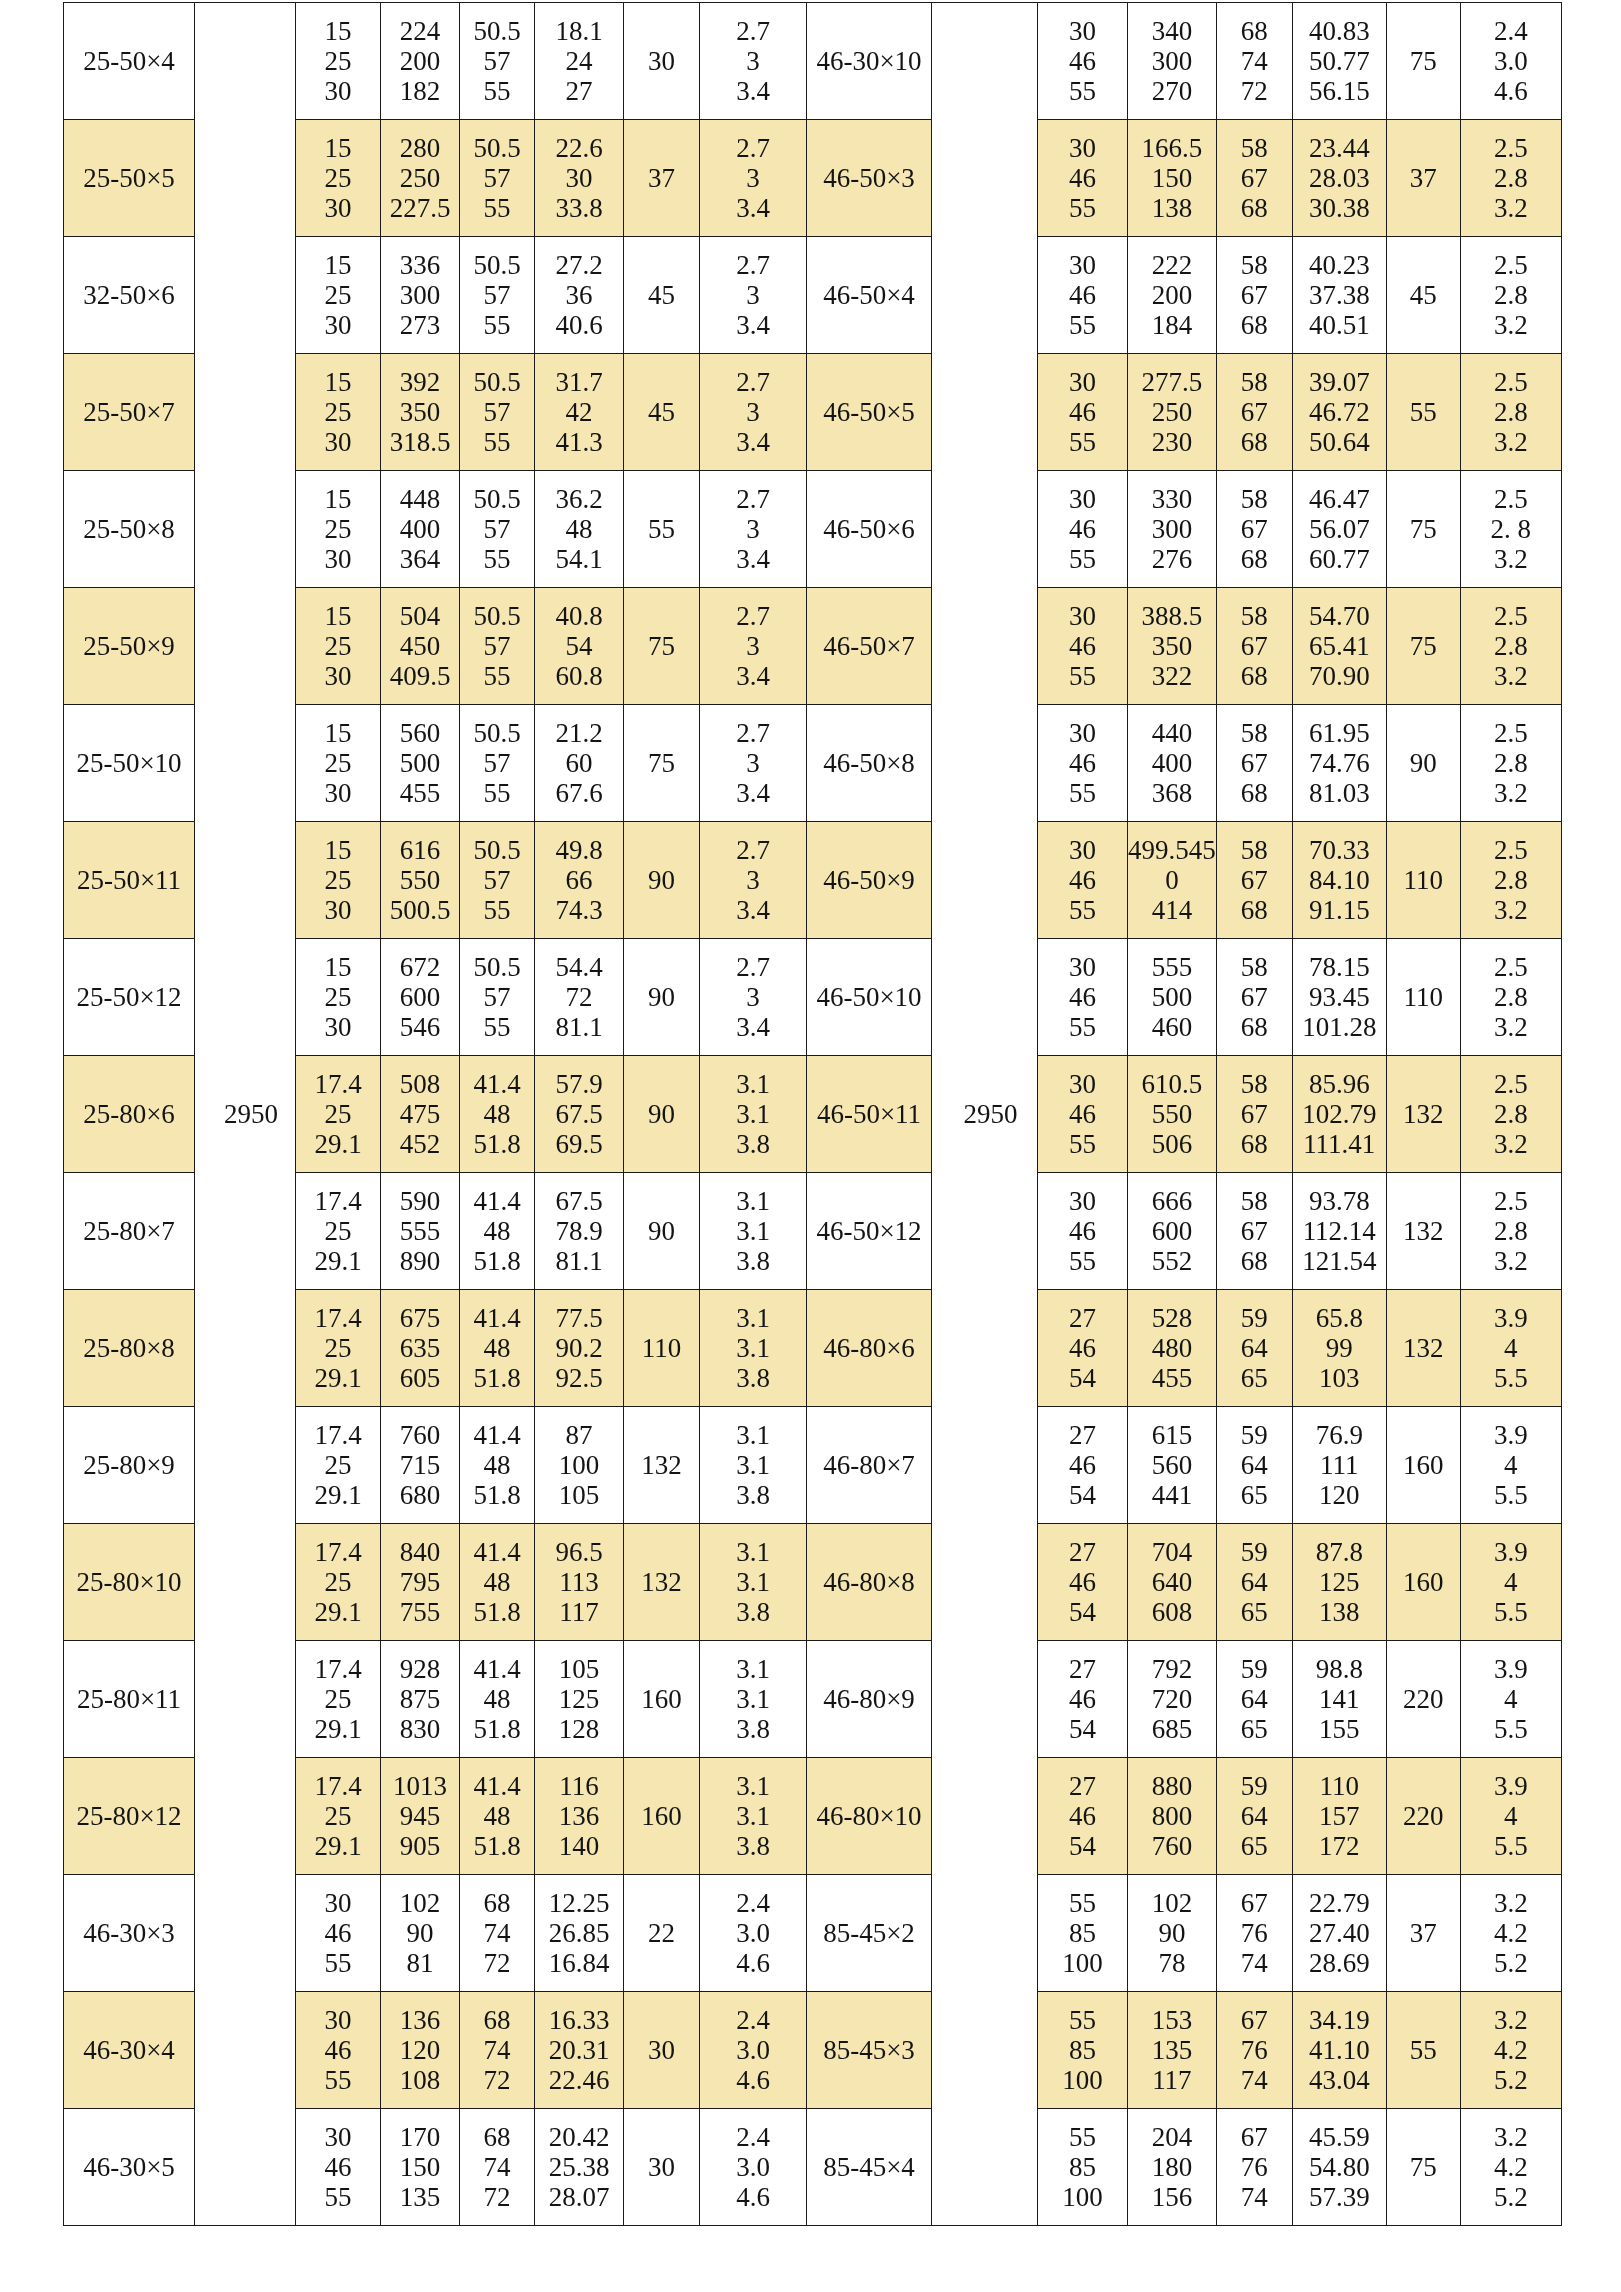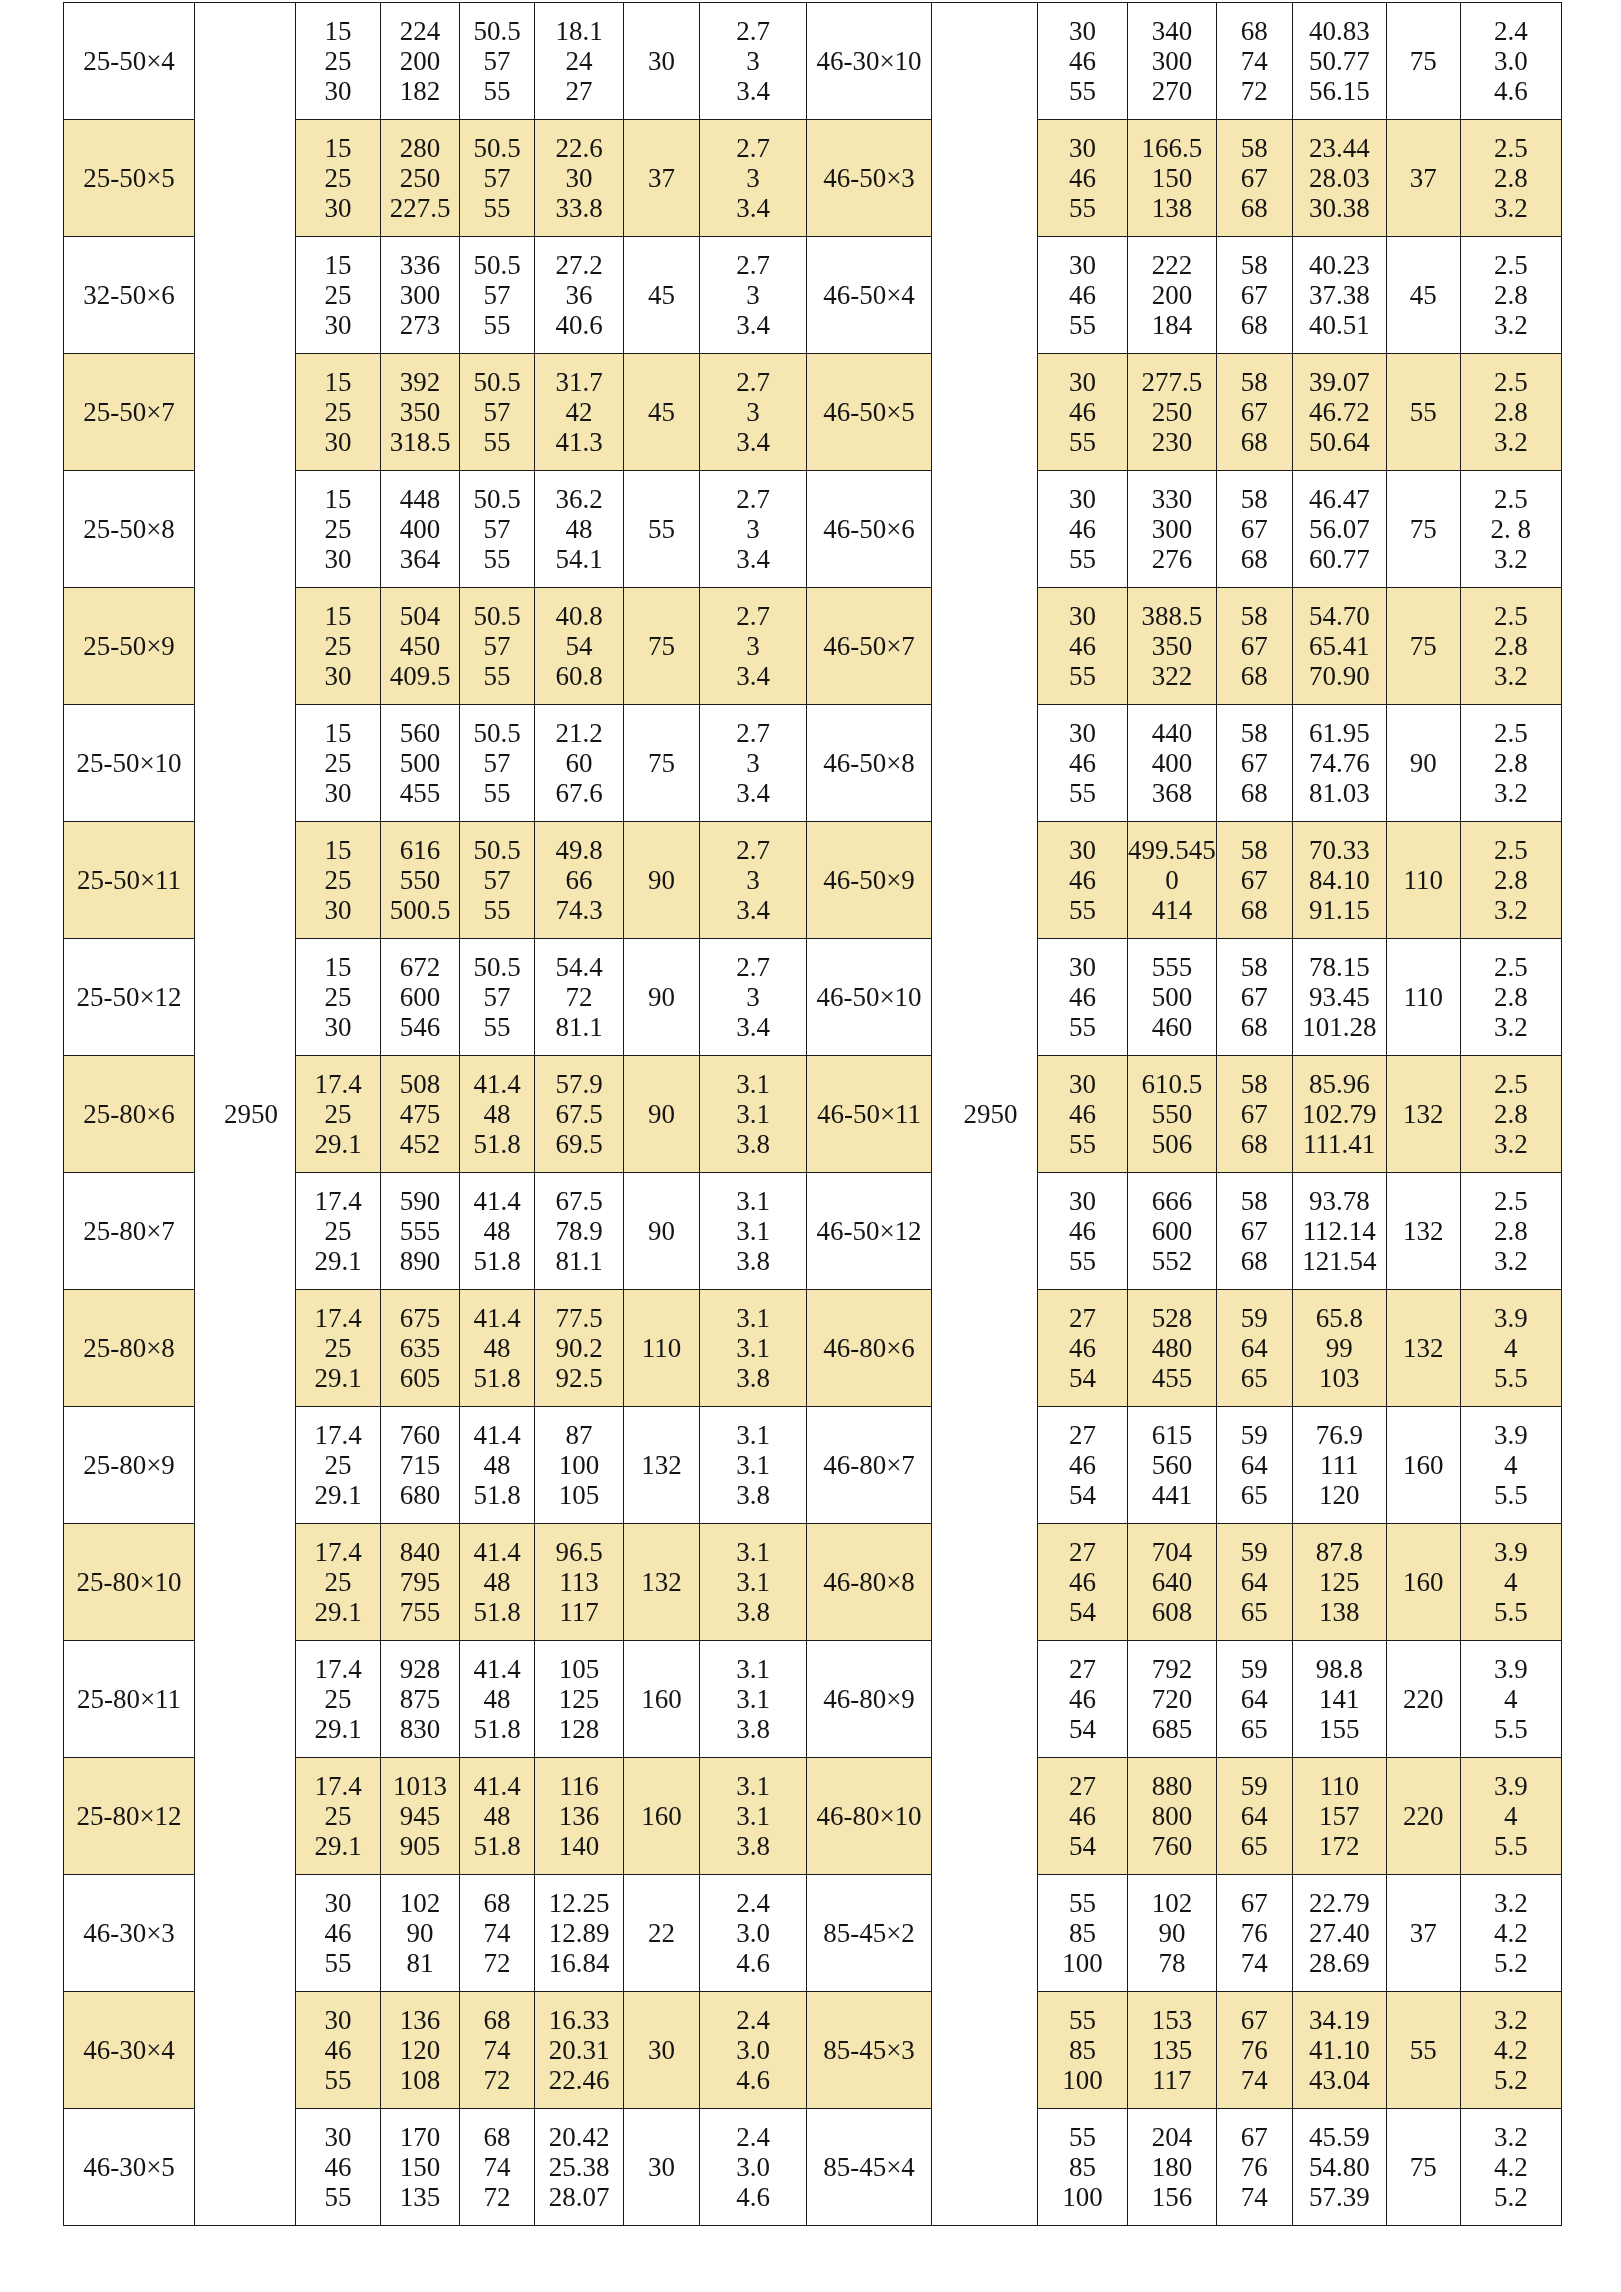--- a/index.html
+++ b/index.html
@@ -1006,21 +1006,21 @@
             <div class="value-line">90</div>
             <div class="value-line">81</div>
           </td>
     <td>
             <div class="value-line">68</div>
             <div class="value-line">74</div>
             <div class="value-line">72</div>
           </td>
     <td>
             <div class="value-line">12.25</div>
-            <div class="value-line">12.89</div>
+            <div class="value-line">26.85</div>
             <div class="value-line">16.84</div>
           </td>
     <td>22</td>
     <td>
             <div class="value-line">2.4</div>
             <div class="value-line">3.0</div>
             <div class="value-line">4.6</div>
           </td>
     <td>85-45×2</td>
 

